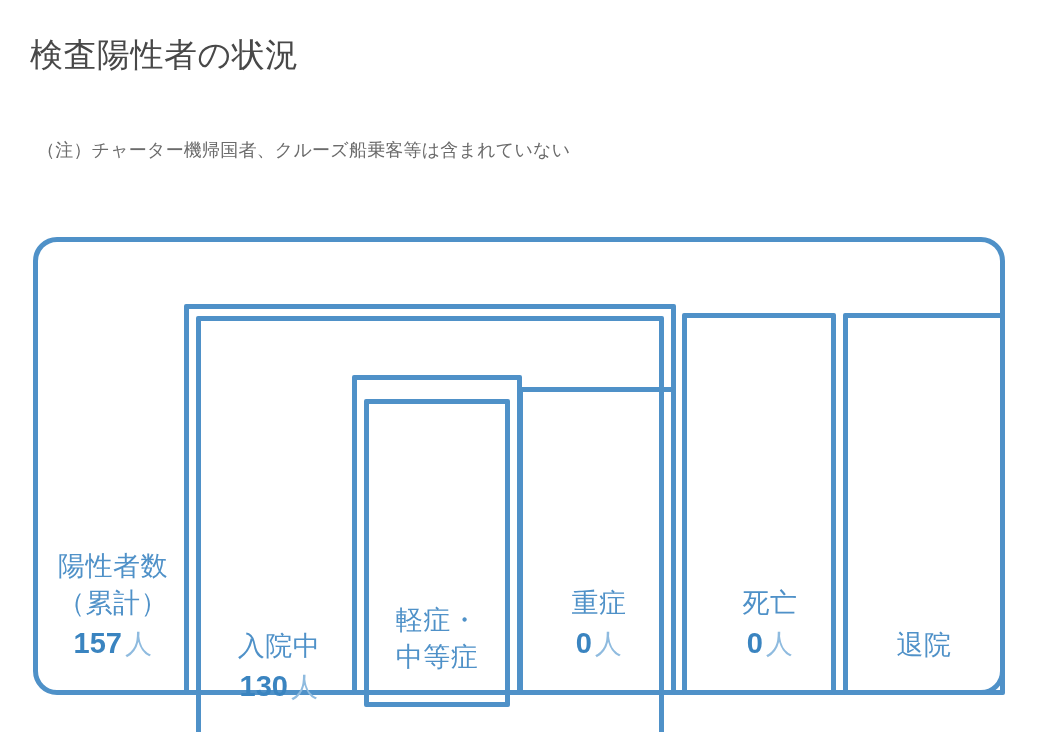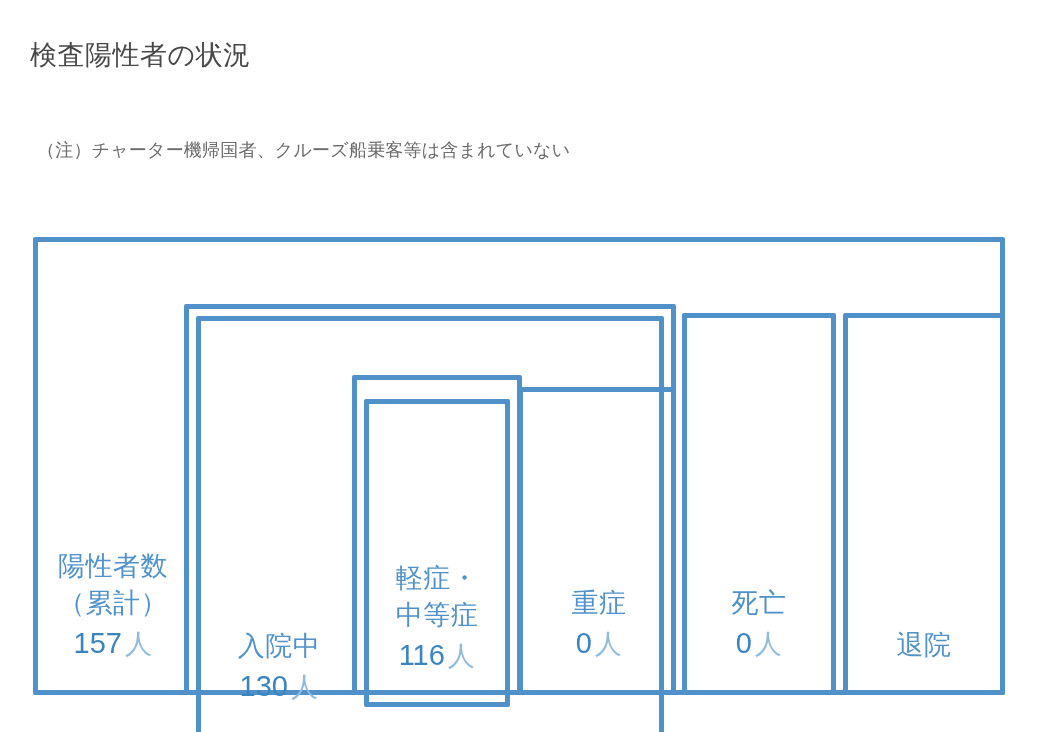--- a/index.html
+++ b/index.html
@@ -14,21 +14,21 @@
     overflow: hidden;
     font-family: "Liberation Sans", "DejaVu Sans", sans-serif;
     -webkit-font-smoothing: antialiased;
   }
 
   
   #page-title {
     position: absolute;
     left: 30px;
     top: 33px;
-    font-size: 27px;
+    font-size: 33px;
     line-height: 44px;
     color: #484848;
     font-weight: 400;
     letter-spacing: 0.5px;
     white-space: nowrap;
   }
   #page-note {
     position: absolute;
     left: 37px;
     top: 137px;
@@ -77,41 +77,41 @@
 
   .box-value {
     font-size: 27px;
     line-height: 40px;
     color: #8ab8dd;
     font-weight: 400;
     letter-spacing: 0.5px;
     margin-top: 1px;
   }
   .box-value .num {
-    font-weight: 400;
+    font-weight: 700;
     color: #3a84c0;
     font-size: 29px;
     letter-spacing: 0px;
   }
   .box-value .unit {
     font-weight: 400;
     color: #8fbbdf;
     margin-left: 3px;
   }
 </style>
 </head>
 <body>
 
 <div id="page-title">検査陽性者の状況</div>
 
 <div id="page-note">（注）チャーター機帰国者、クルーズ船乗客等は含まれていない</div>
 
 <div id="diagram">
 
-  <div class="flow-box" style="left:33px; top:237px; width:972px; height:458px;">
+  <div class="flow-box" style="left:33px; top:237px; width:972px; height:458px;border-radius:24px;">
     <div class="box-content" style="left:0; width:150px;">
       <div class="box-label">陽性者数
 （累計）</div>
       <div class="box-value">
         <span class="num">157</span><span class="unit">人</span>
       </div>
     </div>
   </div>
 
   <div class="flow-box" style="left:184px; top:304px; width:492px; height:391px;">
@@ -124,37 +124,34 @@
       </div>
     </div>
   </div>
 
   <div class="flow-box" style="left:352px; top:375px; width:170px; height:320px;">
   </div>
   <div class="flow-box" style="left:364px; top:387px; width:146px; height:308px;margin-top:12px;">
     <div class="box-content" style="left:0; width:136px;">
       <div class="box-label">軽症・
 中等症</div>
-      <div class="box-value">
-        <span class="num">116</span><span class="unit">人</span>
-      </div>
     </div>
   </div>
 
   <div class="flow-box" style="left:518px; top:387px; width:158px; height:308px;">
     <div class="box-content" style="left:0; width:152px;">
       <div class="box-label">重症</div>
       <div class="box-value">
         <span class="num">0</span><span class="unit">人</span>
       </div>
     </div>
   </div>
 
   <div class="flow-box" style="left:682px; top:313px; width:154px; height:382px;">
-    <div class="box-content" style="left:0; width:144px;">
+    <div class="box-content" style="left:0; width:144px;padding-left:11px;">
       <div class="box-label">死亡</div>
       <div class="box-value">
         <span class="num">0</span><span class="unit">人</span>
       </div>
     </div>
   </div>
 
   <div class="flow-box" style="left:843px; top:313px; width:162px; height:382px;">
     <div class="box-content" style="left:0; width:152px;margin-top:40px;">
       <div class="box-label">退院</div>

